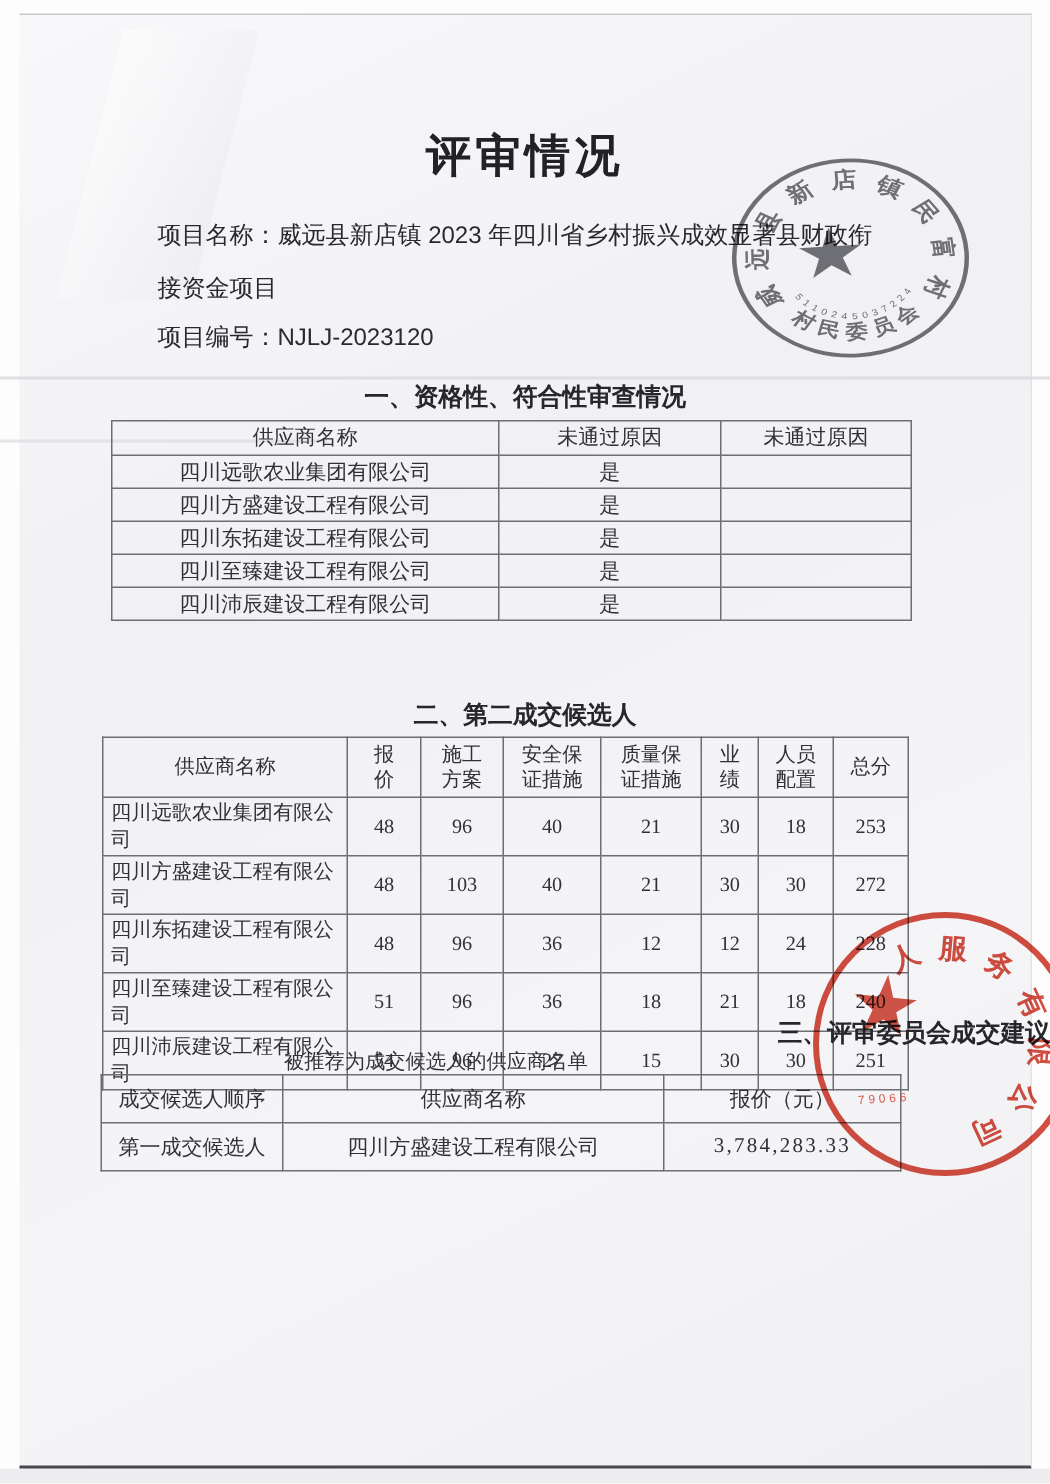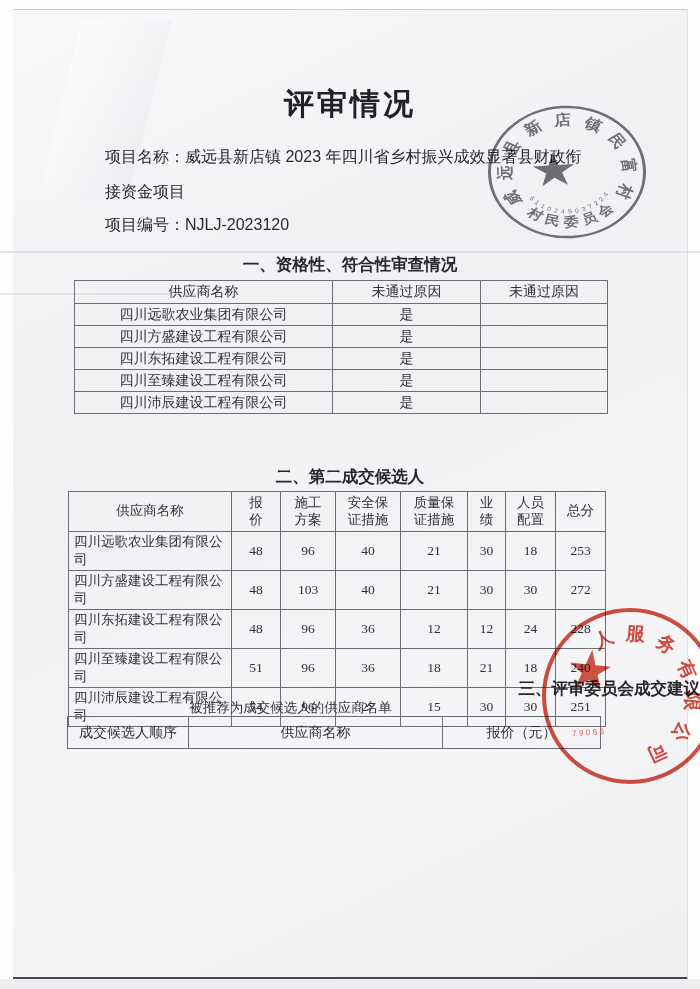--- a/index.html
+++ b/index.html
@@ -247,20 +247,25 @@
       <col style="width: 158px;">
     </colgroup>
     <thead>
       <tr>
         <th>成交候选人顺序</th>
         <th>供应商名称</th>
         <th>报价（元）</th>
       </tr>
     </thead>
     <tbody>
+      <tr>
+        <td>第一成交候选人</td>
+        <td>四川方盛建设工程有限公司</td>
+        <td>3,784,283.33</td>
+      </tr>
     </tbody>
   </table>
 
 <div class="stamp stamp-gray">
   <div class="seal-ring"></div>
   <div class="seal-star">★</div>
   <div class="arc seal-top-text">
       <span class="arc-ch" style="transform: translate(-50%, -50%) rotate(-116deg) translate(0px, -62px);">威</span>
       <span class="arc-ch" style="transform: translate(-50%, -50%) rotate(-87deg) translate(0px, -62px);">远</span>
       <span class="arc-ch" style="transform: translate(-50%, -50%) rotate(-58deg) translate(0px, -62px);">县</span>

